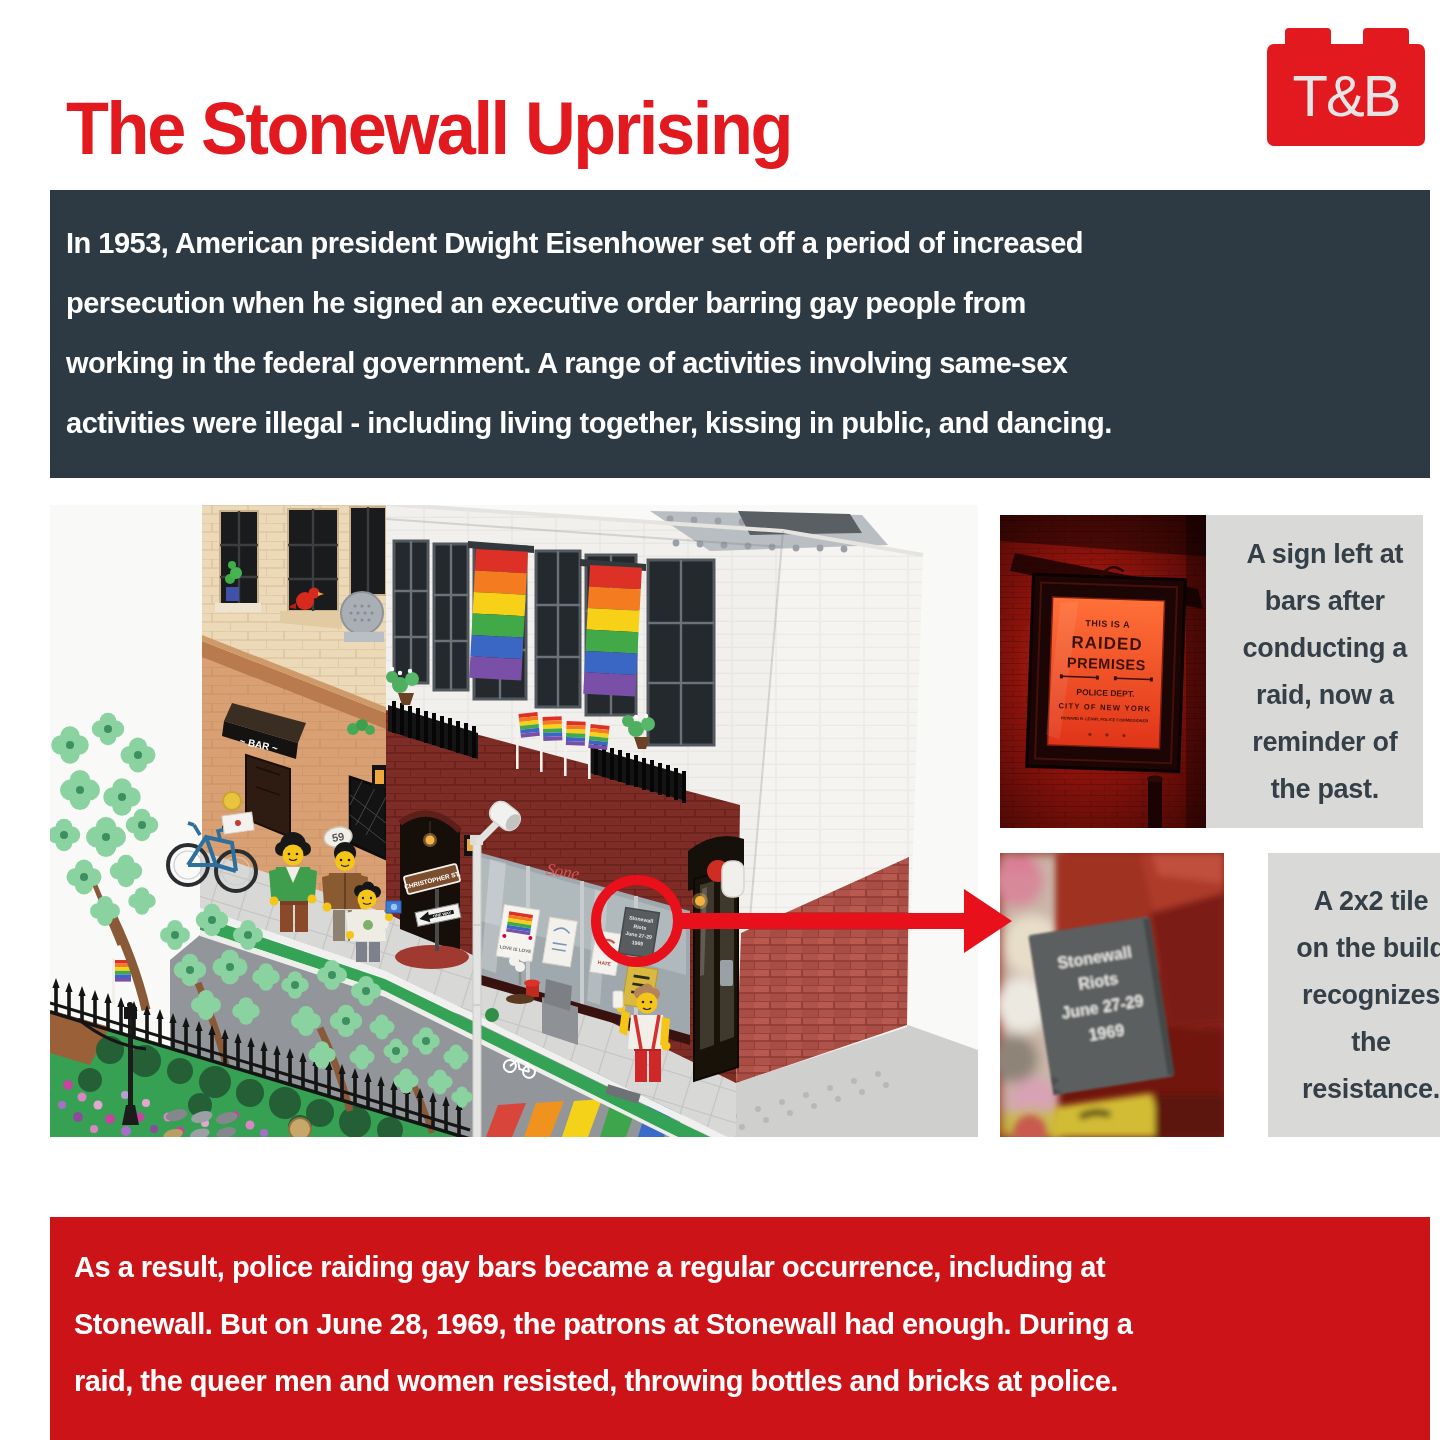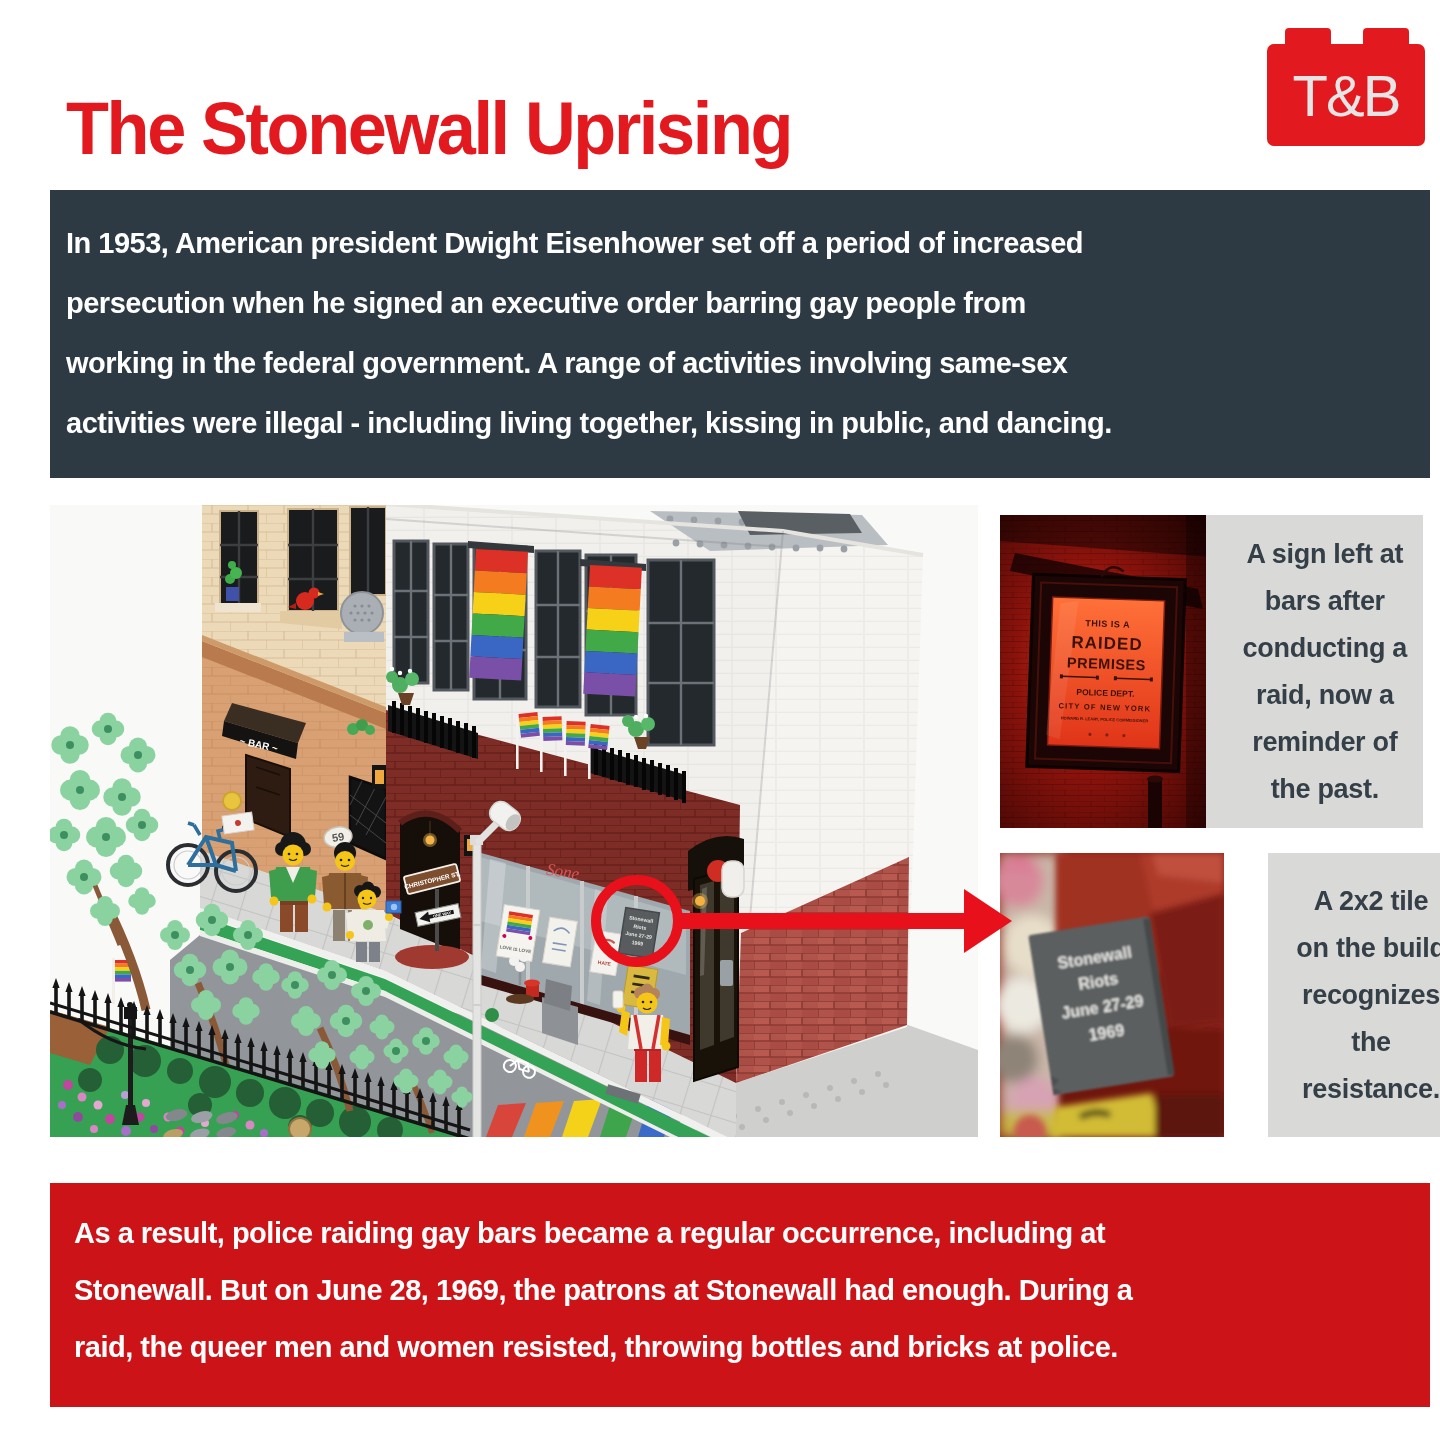--- a/index.html
+++ b/index.html
@@ -10,21 +10,21 @@
   .page-title{left:46px;top:40px;font-size:74px;font-weight:700;letter-spacing:-2.5px;
               color:#e2191f;line-height:1.05;transform:scaleX(.95);transform-origin:left top;white-space:nowrap;}
   .logo{left:1247px;top:28px;width:160px;height:118px;}
   .logo .stud{position:absolute;top:0;width:46px;height:22px;background:#e2191f;border-radius:4px;}
   .logo .body{position:absolute;top:16px;left:0;width:158px;height:102px;background:#e2191f;border-radius:7px;
               display:flex;align-items:center;justify-content:center;}
   .logo .body span{color:#e5e5e5;font-size:58px;font-weight:400;letter-spacing:-2px;}
   .text-block{left:30px;width:1380px;color:#fff;font-weight:700;white-space:pre-line;
               letter-spacing:-.5px;}
   .intro{top:190px;height:288px;background:#2d3a44;font-size:29px;line-height:60px;padding:23px 16px;}
-  .outro{top:1183px;height:224px;background:#cc1317;font-size:29px;line-height:57px;padding:22px 24px;}
+  .outro{top:1217px;height:224px;background:#cc1317;font-size:29px;line-height:57px;padding:22px 24px;}
   .caption{background:#d9dad8;color:#353f47;font-weight:700;font-size:27px;line-height:47px;
            white-space:pre-line;display:flex;letter-spacing:-.3px;}
   .cap1{left:1186px;top:515px;width:217px;height:313px;align-items:center;justify-content:flex-end;
         text-align:center;padding-right:16px;}
   .cap2{left:1248px;top:853px;width:206px;height:284px;align-items:center;justify-content:center;
         text-align:center;}
   svg text{font-family:"Liberation Sans",sans-serif;}
   .script{font-family:"Liberation Serif",serif;font-style:italic;}
 </style>
 </head>

